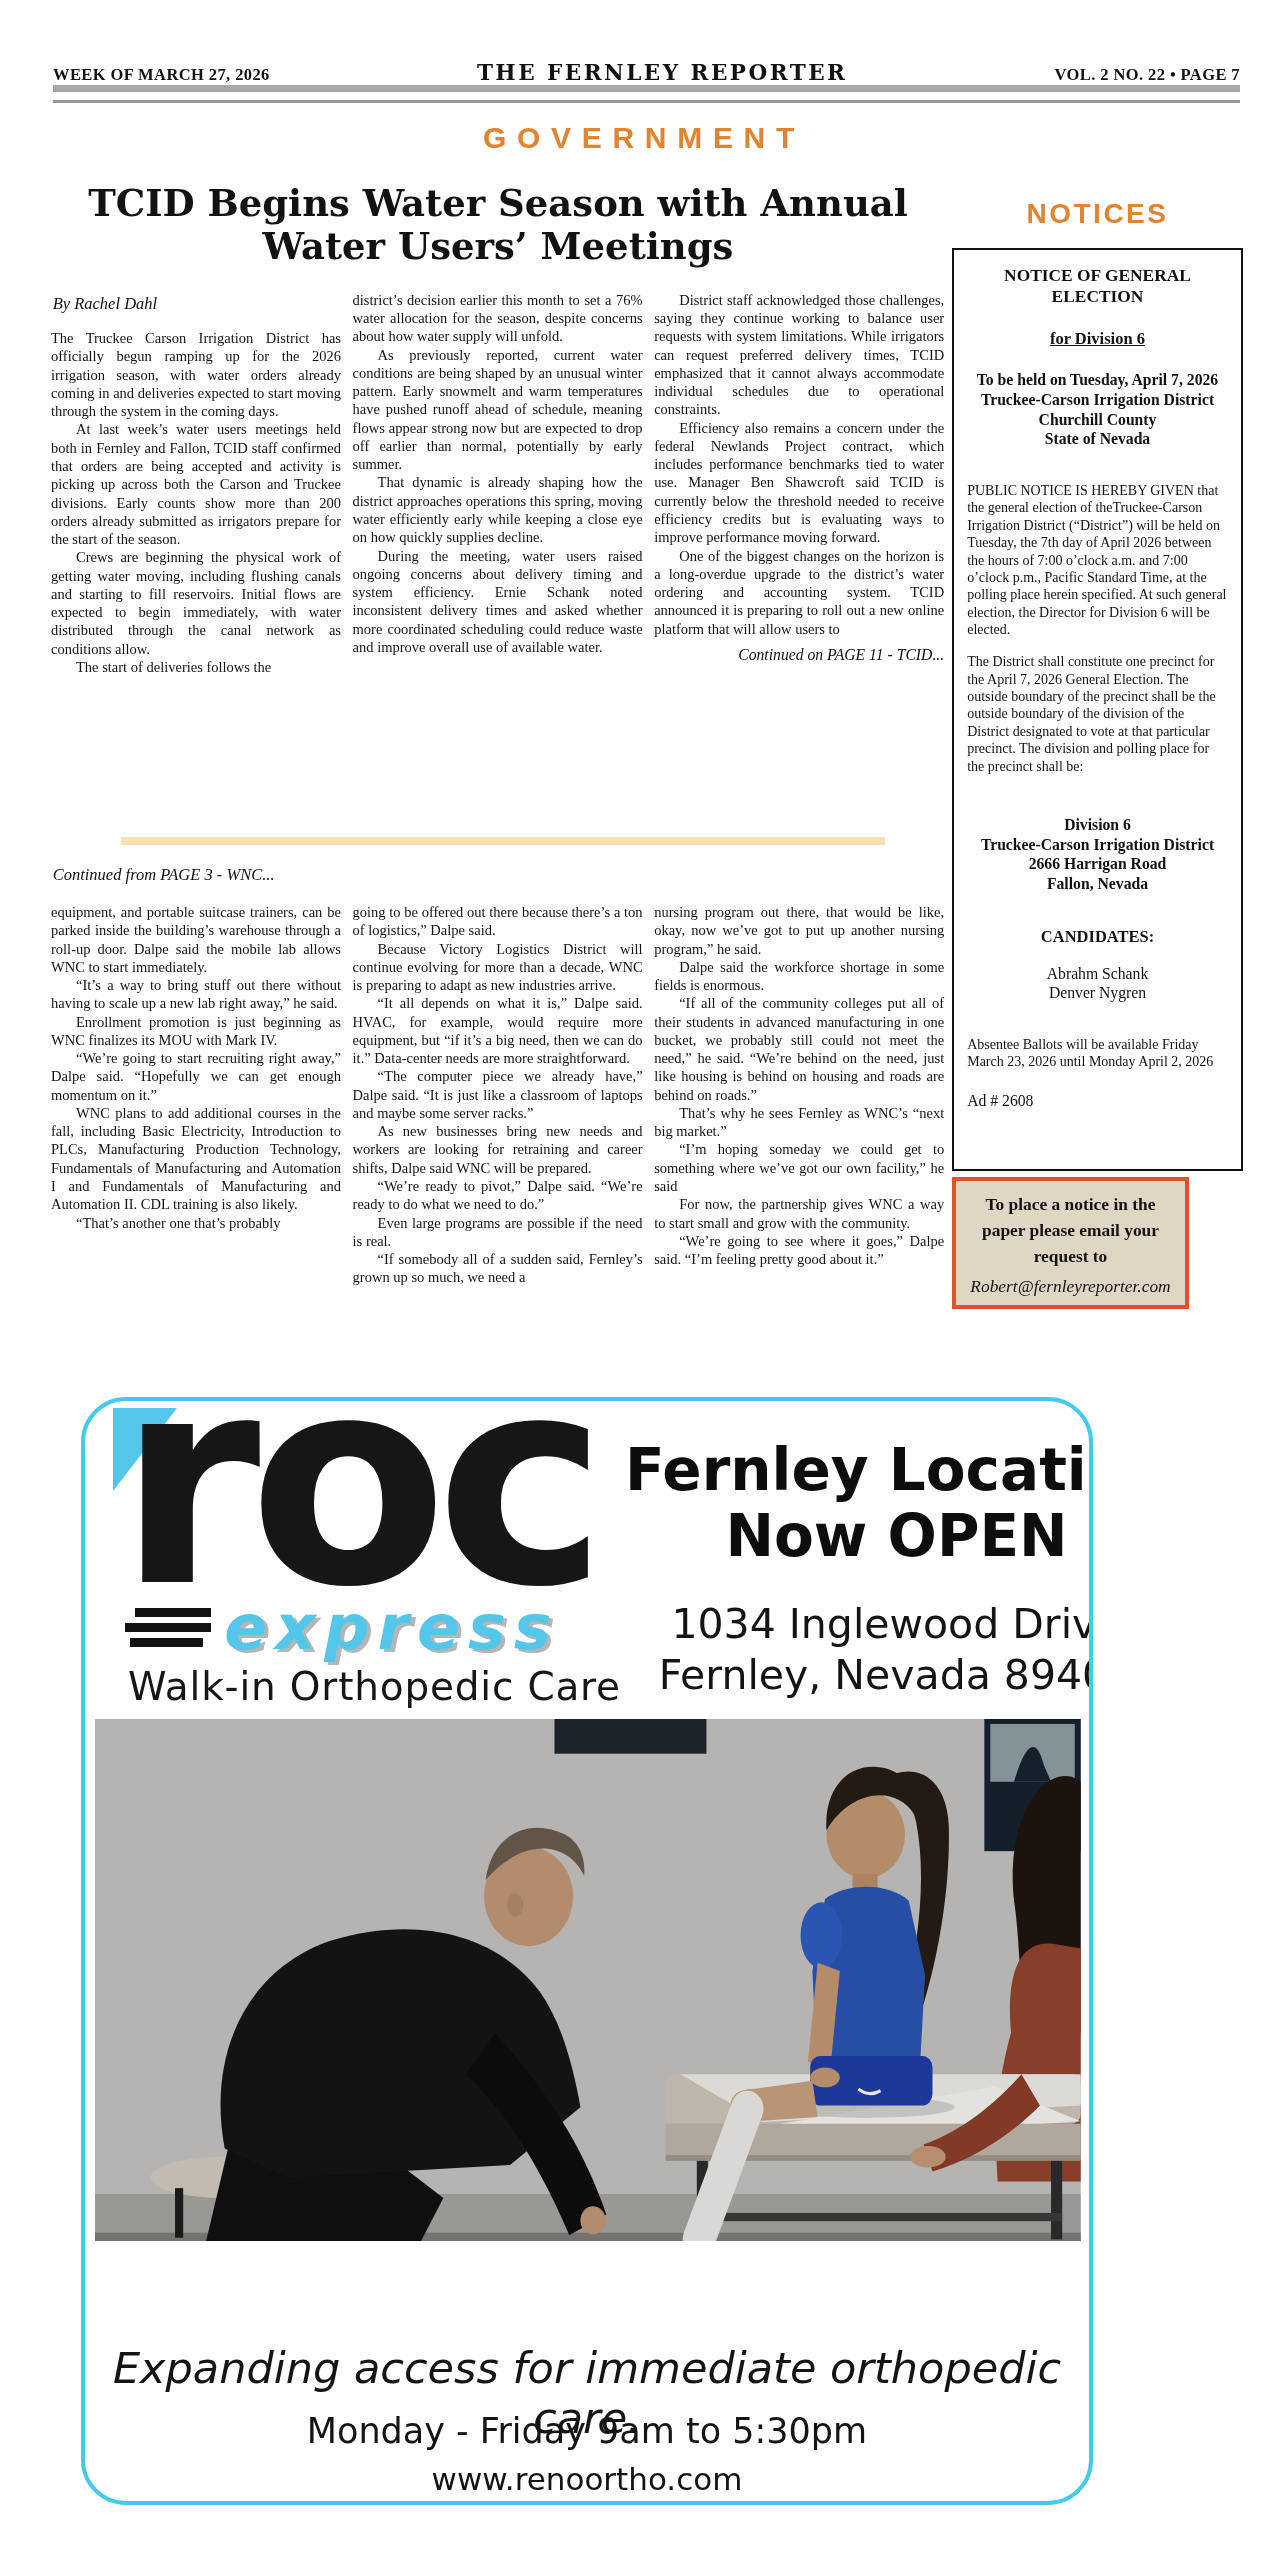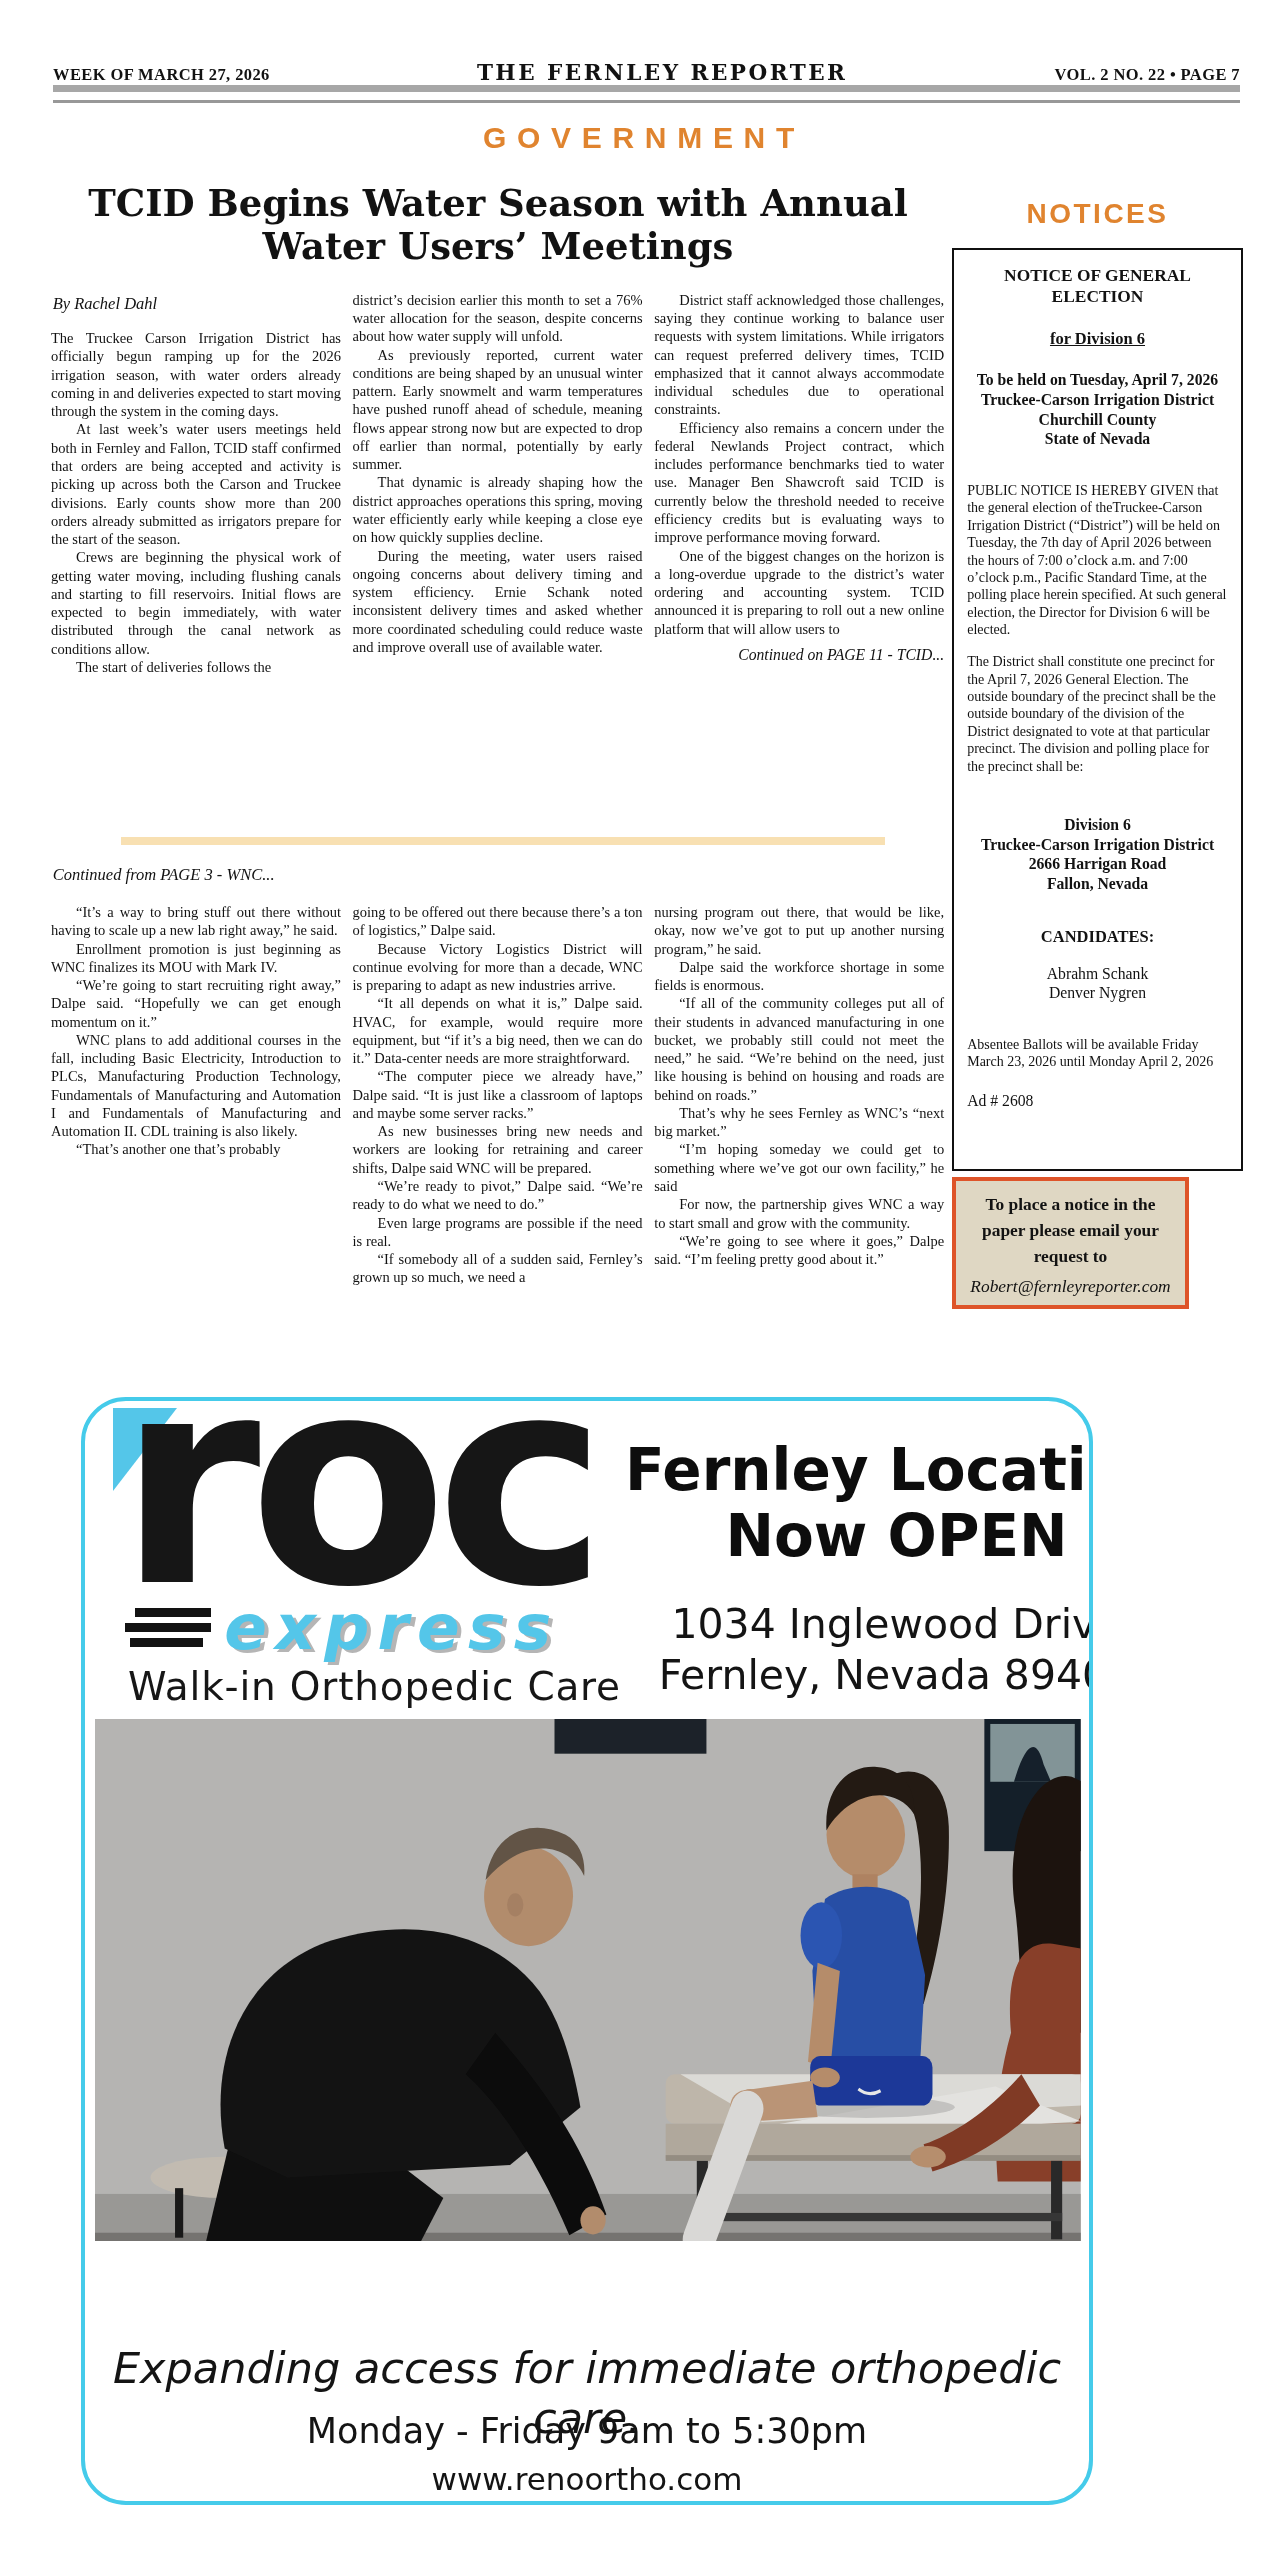--- a/index.html
+++ b/index.html
@@ -138,20 +138,21 @@
     </div>
   </div>
 
   <div class="section-divider"></div>
 
   <div class="article2">
     <div class="cont-from">Continued from PAGE 3 - WNC...</div>
     <div class="cols">
       <div class="col">
         <div>
+            <p class="para noindent">equipment, and portable suitcase trainers, can be parked inside the building’s warehouse through a roll-up door. Dalpe said the mobile lab allows WNC to start immediately.</p>
             <p class="para">“It’s a way to bring stuff out there without having to scale up a new lab right away,” he said.</p>
             <p class="para">Enrollment promotion is just beginning as WNC finalizes its MOU with Mark IV.</p>
             <p class="para">“We’re going to start recruiting right away,” Dalpe said. “Hopefully we can get enough momentum on it.”</p>
             <p class="para">WNC plans to add additional courses in the fall, including Basic Electricity, Introduction to PLCs, Manufacturing Production Technology, Fundamentals of Manufacturing and Automation I and Fundamentals of Manufacturing and Automation II. CDL training is also likely.</p>
             <p class="para">“That’s another one that’s probably</p>
           </div>
       </div>
       <div class="col">
         <div>
             <p class="para noindent">going to be offered out there because there’s a ton of logistics,” Dalpe said.</p>

